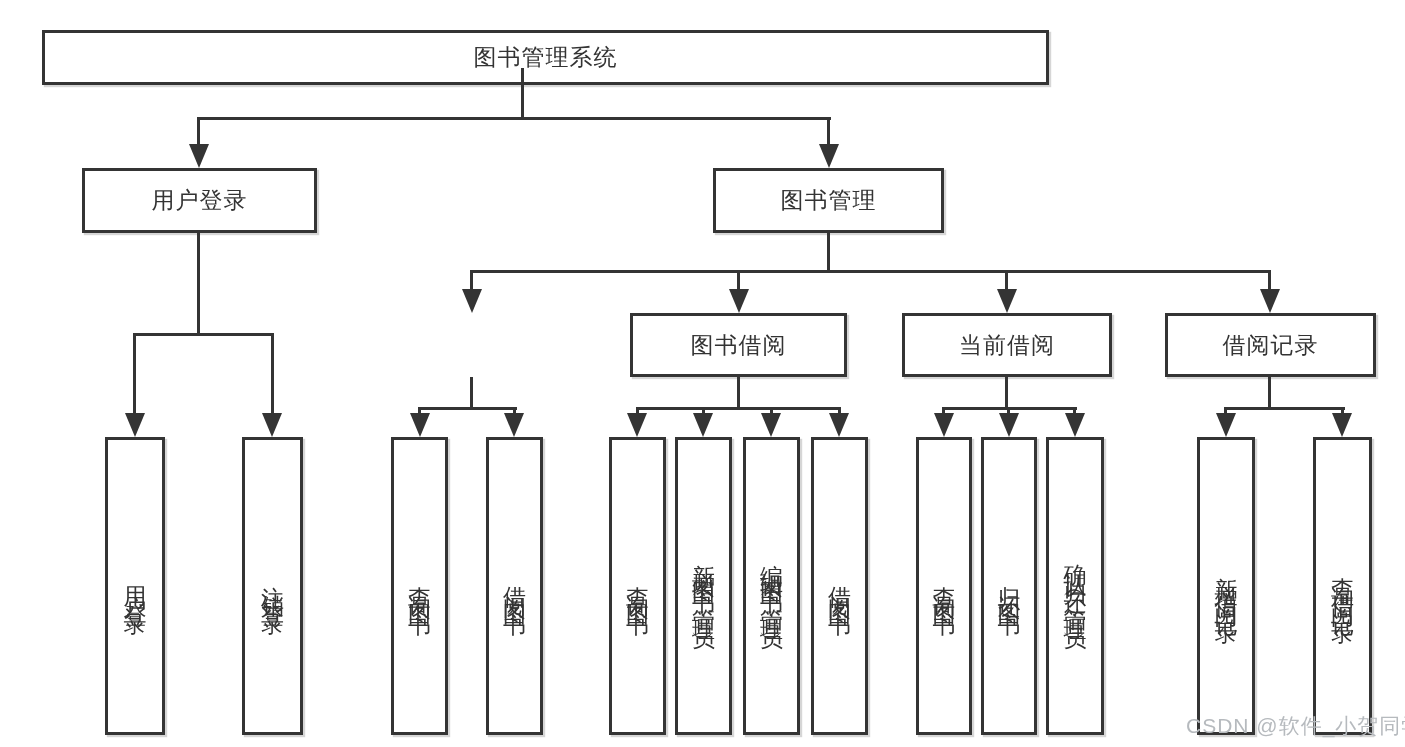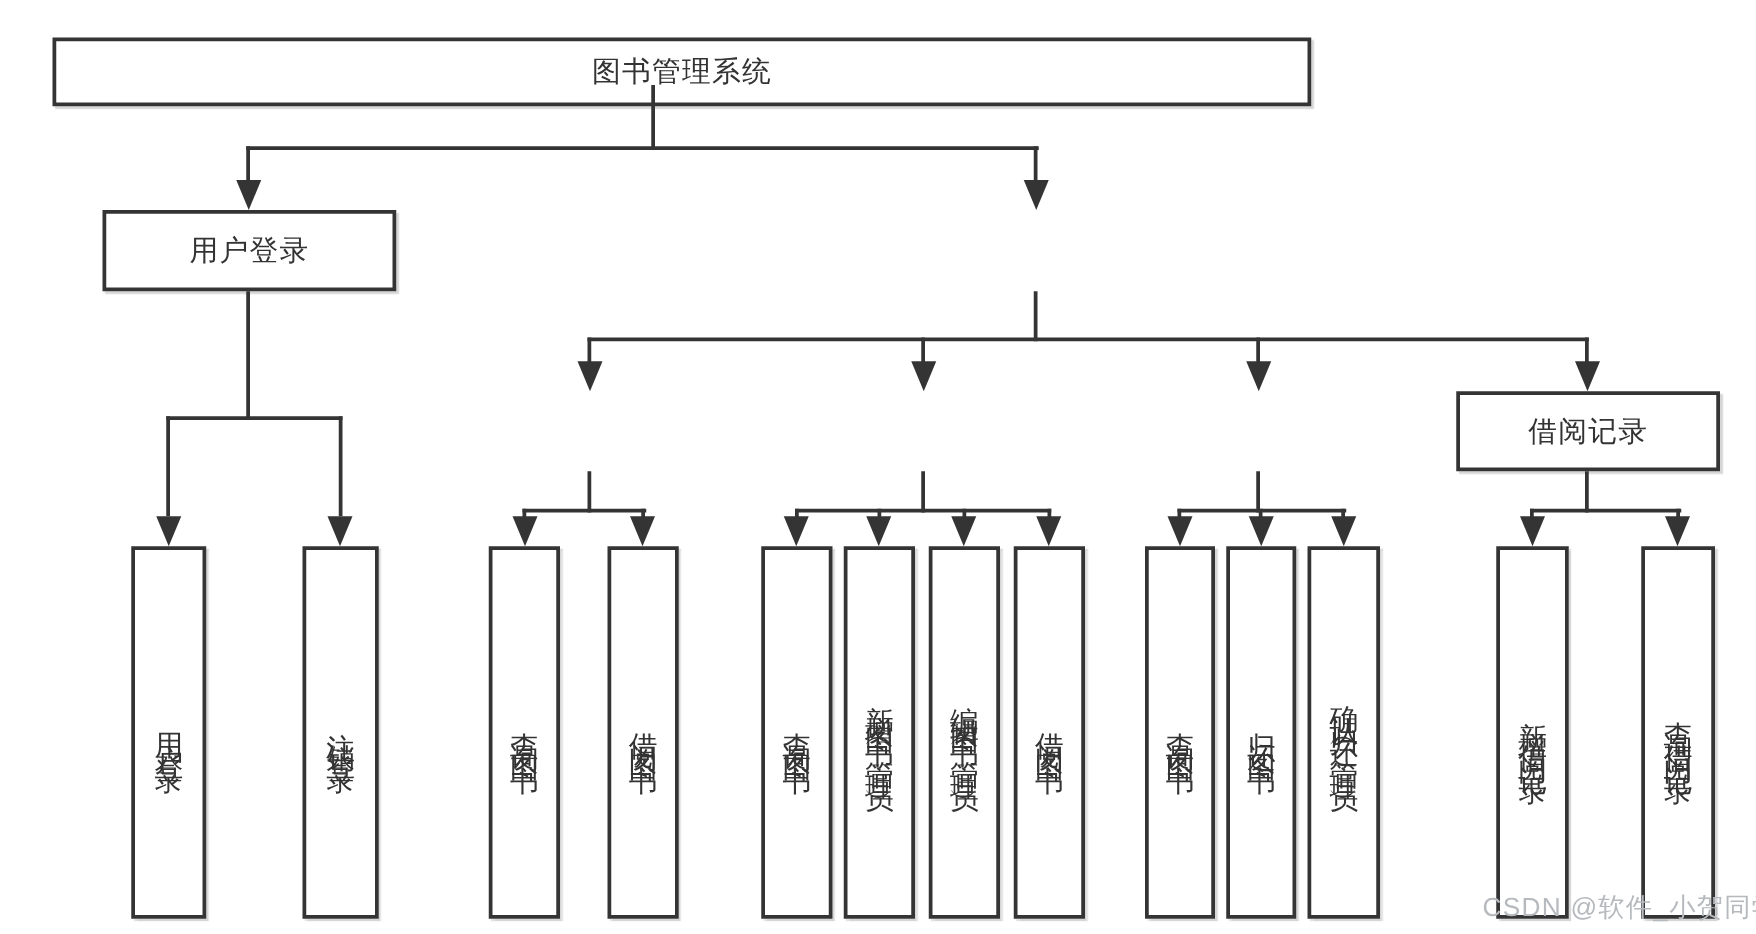--- a/index.html
+++ b/index.html
@@ -74,20 +74,23 @@
     <div class="hl" style="left:197px;top:117px;width:634px;"></div>
     <div class="vl" style="left:197px;top:117px;height:30px;"></div>
     <div class="vl" style="left:827px;top:117px;height:30px;"></div>
     <div class="arrow" style="left:189px;top:144px;"></div>
     <div class="arrow" style="left:819px;top:144px;"></div>
   </div>
 
   <div class="box" style="left:82px;top:168px;width:235px;height:65px;">
     <span>用户登录</span>
   </div>
+  <div class="box" style="left:713px;top:168px;width:231px;height:65px;">
+    <span>图书管理</span>
+  </div>
 
   <div>
     <div class="vl" style="left:197px;top:233px;height:103px;"></div>
     <div class="hl" style="left:133px;top:333px;width:141px;"></div>
     <div class="vl" style="left:133px;top:333px;height:80px;"></div>
     <div class="vl" style="left:271px;top:333px;height:80px;"></div>
     <div class="arrow" style="left:125px;top:413px;"></div>
     <div class="arrow" style="left:262px;top:413px;"></div>
   </div>
 
@@ -97,20 +100,26 @@
     <div class="vl" style="left:470px;top:270px;height:22px;"></div>
     <div class="vl" style="left:737px;top:270px;height:22px;"></div>
     <div class="vl" style="left:1005px;top:270px;height:22px;"></div>
     <div class="vl" style="left:1268px;top:270px;height:22px;"></div>
     <div class="arrow" style="left:462px;top:289px;"></div>
     <div class="arrow" style="left:729px;top:289px;"></div>
     <div class="arrow" style="left:997px;top:289px;"></div>
     <div class="arrow" style="left:1260px;top:289px;"></div>
   </div>
 
+  <div class="box" style="left:630px;top:313px;width:217px;height:64px;">
+    <span>图书借阅</span>
+  </div>
+  <div class="box" style="left:902px;top:313px;width:210px;height:64px;">
+    <span>当前借阅</span>
+  </div>
   <div class="box" style="left:1165px;top:313px;width:211px;height:64px;">
     <span>借阅记录</span>
   </div>
 
   <div>
     <div class="vl" style="left:470px;top:377px;height:33px;"></div>
     <div class="hl" style="left:418px;top:407px;width:99px;"></div>
     <div class="vl" style="left:418px;top:407px;height:9px;"></div>
     <div class="vl" style="left:513px;top:407px;height:9px;"></div>
     <div class="arrow" style="left:410px;top:413px;"></div>

